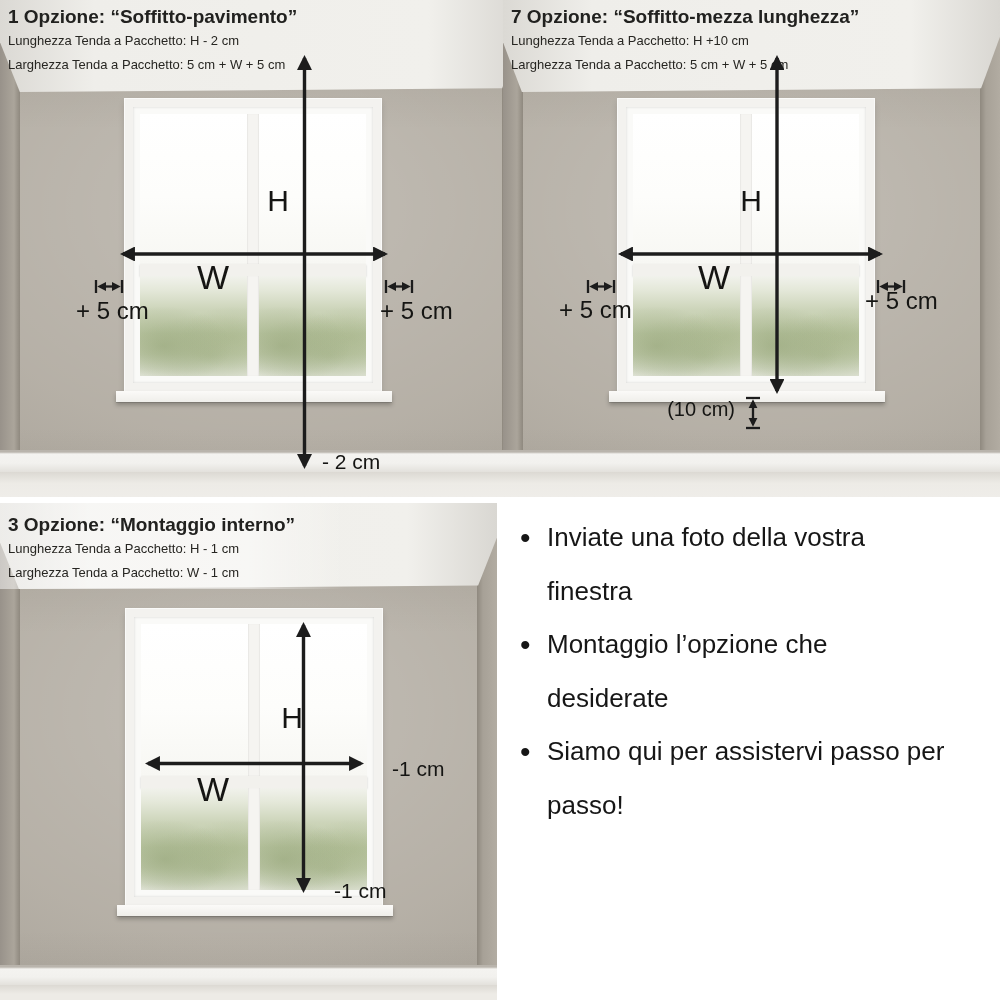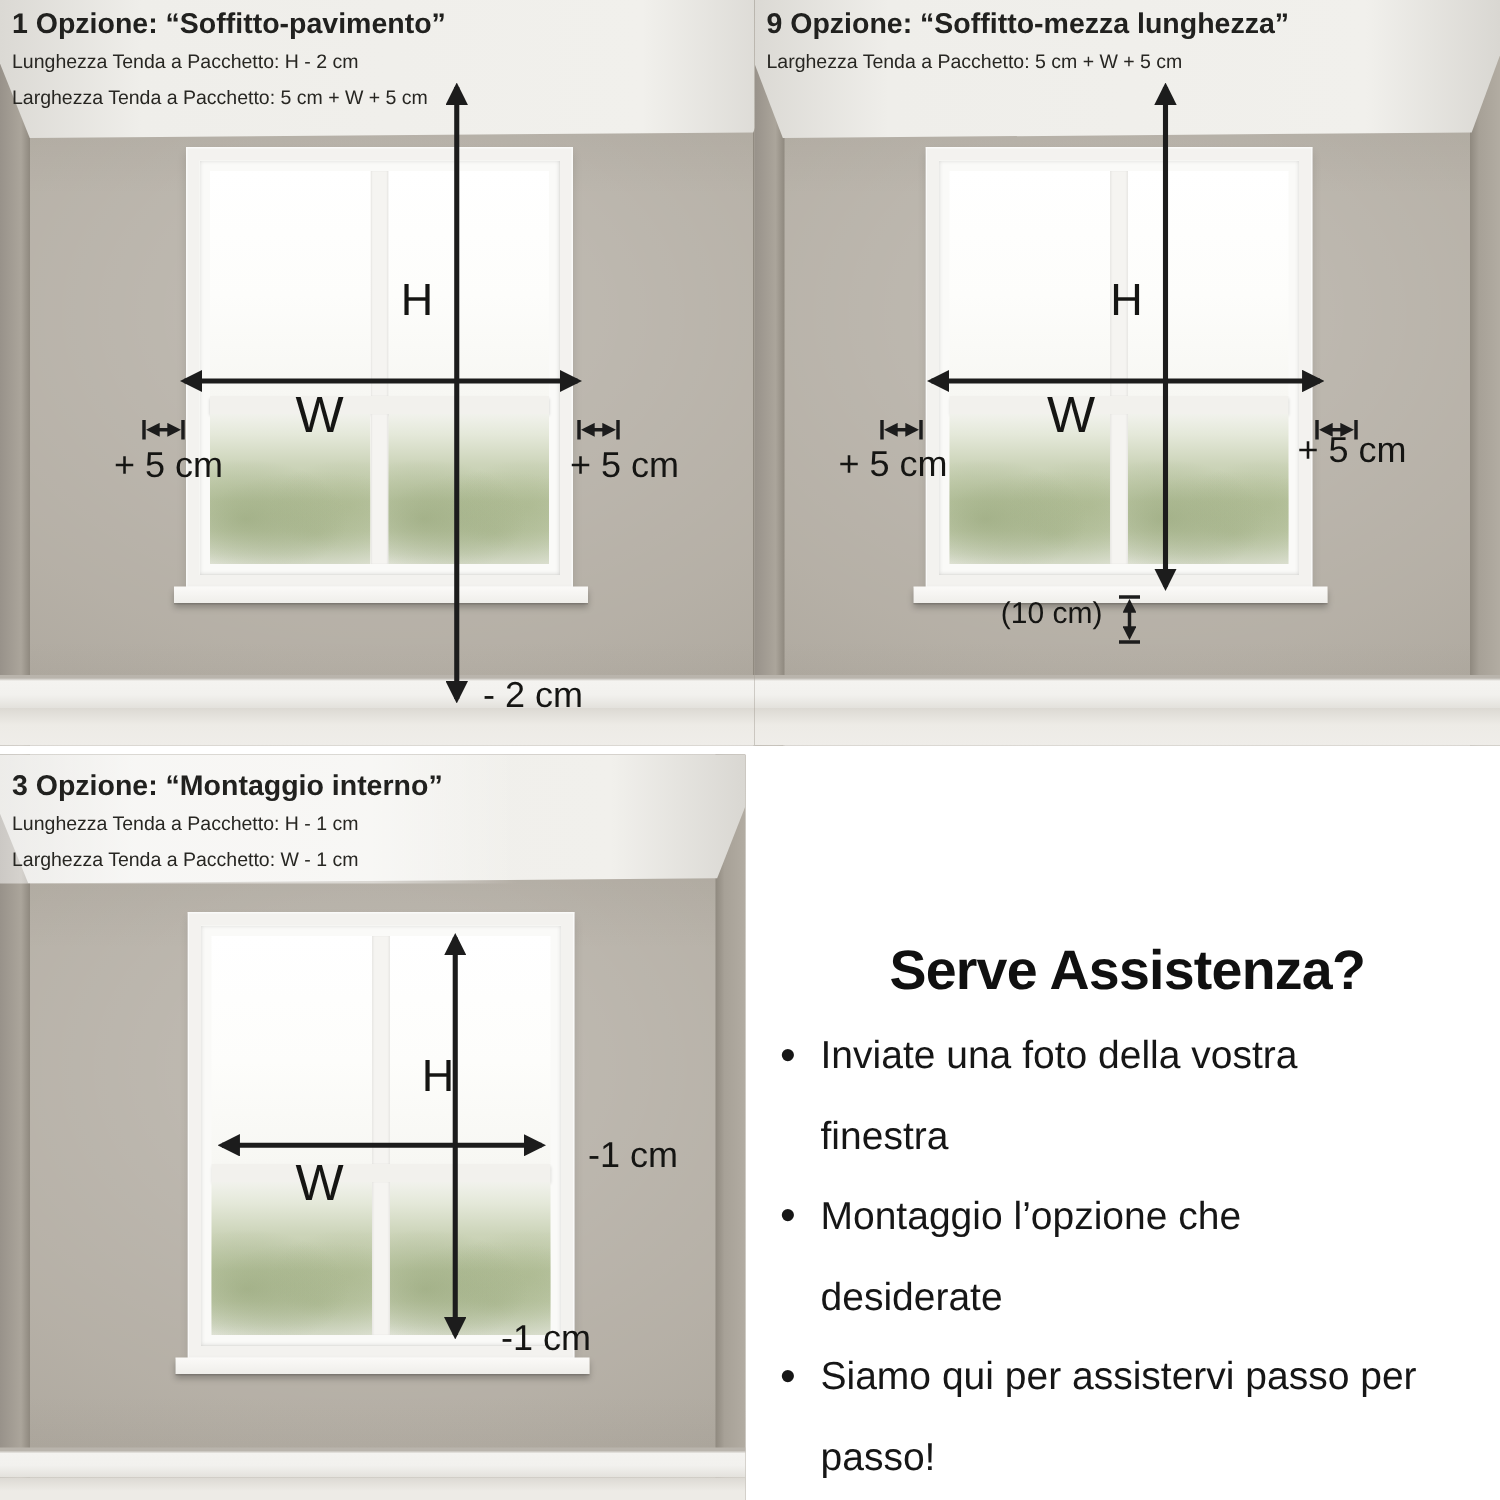--- a/index.html
+++ b/index.html
@@ -63,21 +63,21 @@
   .hdr{position:absolute;left:8px;top:5px;color:#21211f;z-index:3;}
   .p3 .hdr{top:10px;}
   .hdr .t{font-size:19px;font-weight:700;line-height:24px;}
   .hdr .l{font-size:13px;line-height:24px;color:#272622;}
 
   
   .annot{position:absolute;left:0;top:0;width:497px;height:497px;z-index:4;pointer-events:none;}
   .lab{position:absolute;color:#151513;z-index:4;white-space:nowrap;}
   .lab.center{text-align:center;}
   .lab-h{font-size:30px;} .lab-w{font-size:34px;}
-  .lab-sm{font-size:24px;} .lab-note{font-size:24px;}
+  .lab-sm{font-size:24px;} .lab-note{font-size:21px;}
 
   .p1 .lab-h{left:258px;top:184px;width:40px;}
   .p1 .lab-w{left:186px;top:258px;width:54px;}
   .p1 .lab-l5{left:76px;top:297px;width:66px;}
   .p1 .lab-r5{left:380px;top:297px;width:66px;}
   .p1 .lab-b{left:322px;top:450px;}
 
   .p2 .lab-h{left:228px;top:184px;width:40px;}
   .p2 .lab-w{left:184px;top:258px;width:54px;}
   .p2 .lab-l5{left:56px;top:296px;width:66px;}
@@ -186,21 +186,22 @@
           <div class="rail"></div>
           <div class="pane trees"></div>
           <div class="mull"></div>
           <div class="pane trees"></div>
         </div>
       </div>
     </div>
     <div class="sill"></div>
 
     <div class="hdr">
-      <div class="t">9 Opzione: “Soffitto-mezza lunghezza”</div>
+      <div class="t">7 Opzione: “Soffitto-mezza lunghezza”</div>
+      <div class="l">Lunghezza Tenda a Pacchetto: H +10 cm</div>
       <div class="l">Larghezza Tenda a Pacchetto: 5 cm + W + 5 cm</div>
     </div>
 
     <svg class="annot" viewBox="0 0 497 497">
       <defs>
         <marker id="a2" viewBox="0 0 10 10" refX="8" refY="5" markerWidth="4.4" markerHeight="4.4" orient="auto-start-reverse">
             <path d="M0,0L10,5L0,10z" fill="#1c1c1c"></path>
           </marker>
         <marker id="a2s" viewBox="0 0 10 10" refX="7" refY="5" markerWidth="4" markerHeight="4" orient="auto-start-reverse">
             <path d="M0,0L10,5L0,10z" fill="#1c1c1c"></path>
@@ -279,21 +280,20 @@
       </g>
     </svg>
 
     <div class="lab lab-h center">H</div>
     <div class="lab lab-w center">W</div>
     <div class="lab lab-note lab-r1">-1 cm</div>
     <div class="lab lab-note lab-b1">-1 cm</div>
   </div>
 
   <div class="assist">
-    <div class="assist-title">Serve Assistenza?</div>
     <ul class="bullets">
       <li>
         <div>Inviate una foto della vostra</div>
         <div>finestra</div>
       </li>
       <li>
         <div>Montaggio l’opzione che</div>
         <div>desiderate</div>
       </li>
       <li>

